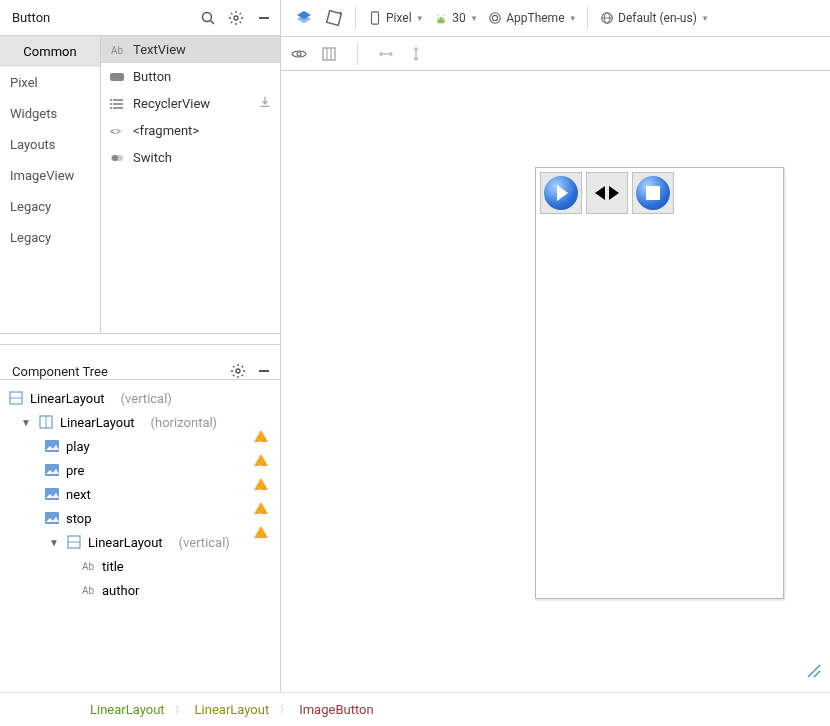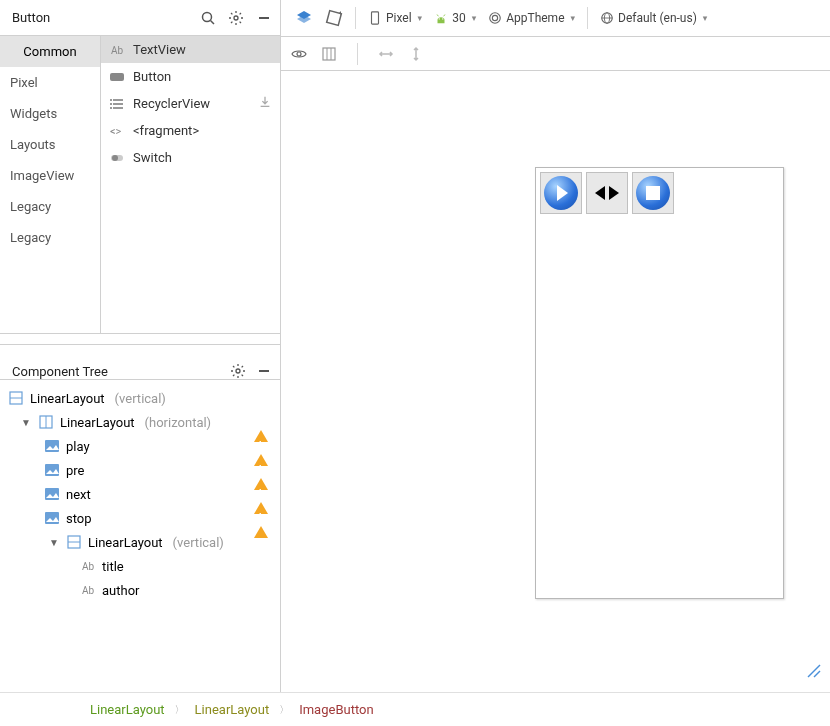--- a/index.html
+++ b/index.html
@@ -23,21 +23,21 @@
 .palette-item .dl { margin-left: auto; color: #aaa; }
 
 
 .tree-header { display: flex; align-items: flex-end; height: 36px; padding: 0 8px 0 12px; border-bottom: 1px solid #d0d0d0; border-top: 1px solid #d0d0d0; margin-top: 10px;}
 .tree-header .title { flex: 1; font-size: 13px; color: #222; }
 .tree-body { flex: 1; padding: 6px 4px; overflow: auto; }
 .tree-row { display: flex; align-items: center; height: 24px; gap: 6px; padding-right: 8px; }
 .tree-row .twisty { width: 12px; text-align: center; color: #666; font-size: 10px; }
 .tree-row .tico { width: 16px; height: 16px; display:flex; align-items:center; justify-content:center; }
 .tree-row .tlabel { color: #000; }
-.tree-row .tsuffix { color: #999; margin-left: 4px; }
+.tree-row .tsuffix { color: #999; margin-left: 10px; }
 .tree-row .warn { margin-left: auto; }
 .indent-0 { padding-left: 4px; }
 .indent-1 { padding-left: 16px; }
 .indent-2 { padding-left: 40px; }
 .indent-3 { padding-left: 44px; }
 .indent-4 { padding-left: 76px; }
 
 
 .top-toolbar { display: flex; align-items: center; height: 37px; border-bottom: 1px solid #d0d0d0; padding: 0 8px; }
 .tb-sep { width: 1px; height: 22px; background: #d8d8d8; margin: 0 6px; }

